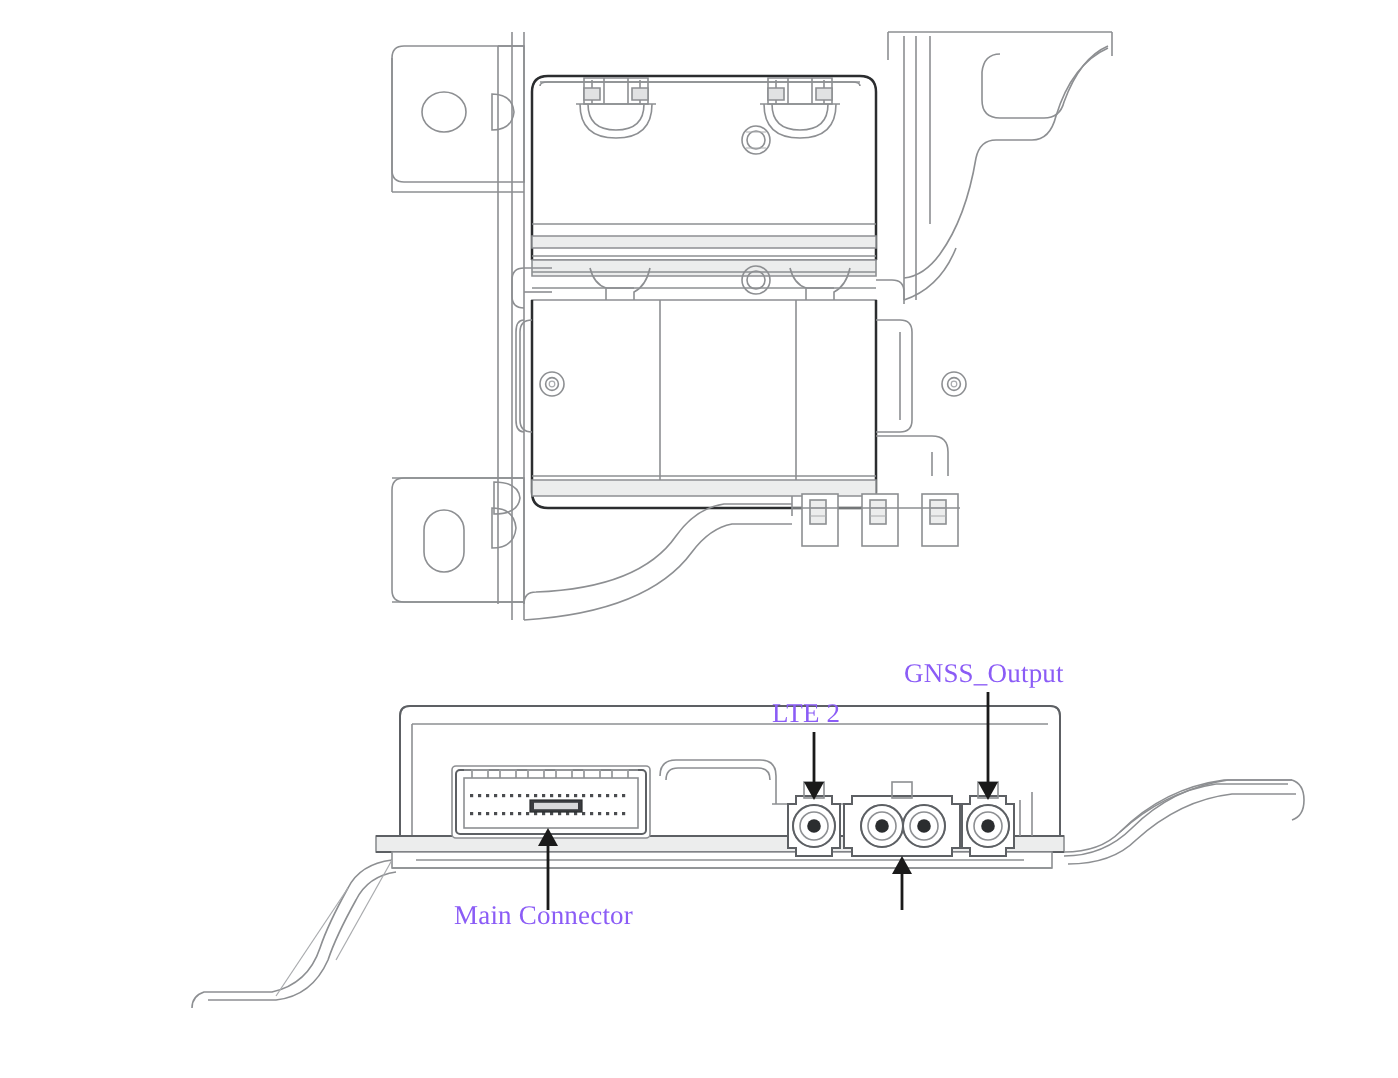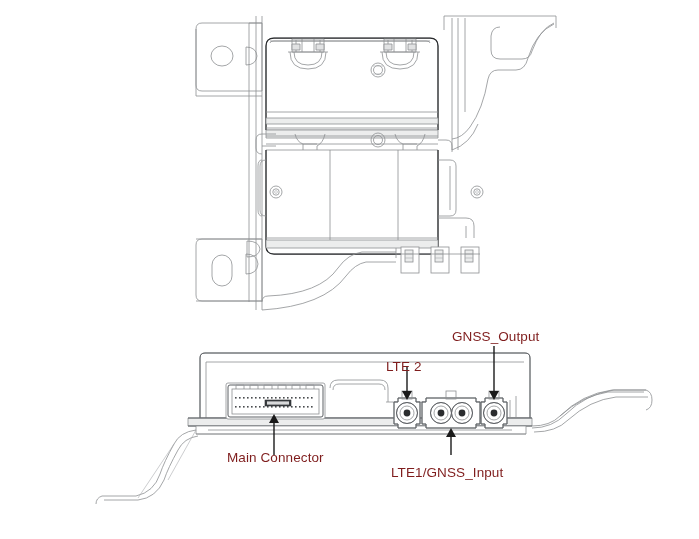--- a/index.html
+++ b/index.html
@@ -30,23 +30,23 @@
   .ln-d { fill: none; stroke: #5d6064; stroke-width: 1.0; }
   .ln-k { fill: none; stroke: #2b2d2f; stroke-width: 1.25; }
   .ln-t { fill: none; stroke: #a9abae; stroke-width: 0.6; }
   .fl-w { fill: #ffffff; stroke: #8d8f92; stroke-width: 0.8; }
   .fl-g { fill: #eceded; stroke: #8d8f92; stroke-width: 0.8; }
   .fl-g2{ fill: #e1e2e3; stroke: #8d8f92; stroke-width: 0.8; }
   .lead { fill: none; stroke: #1a1a1a; stroke-width: 1.4; }
   .arrowfill { fill: #1a1a1a; }
   .cap {
     position: absolute;
-    font-family: Liberation Sans, sans-serif;
+    font-family: Liberation Serif, serif;
     font-size: 13.5px;
-    color: #7f1d1d;
+    color: #8b5cf6;
     white-space: nowrap;
     letter-spacing: 0.1px;
     line-height: 1;
   }
 </style>
 </head>
 <body>
 
 <div id="stage">
 
@@ -381,21 +381,20 @@
       <path class="lead" d="M274 455 V422"></path>
       <path class="arrowfill" d="M274 414 l-5 9 h10 z"></path>
     </g>
 
     <g>
       <path class="lead" d="M451 455 V436"></path>
       <path class="arrowfill" d="M451 428 l-5 9 h10 z"></path>
     </g>
   </svg>
 
-  <div class="cap" style="left:386px; top:360px;">LTE 2</div>
+  <div class="cap" style="left:386px; top:350px;">LTE 2</div>
 
   <div class="cap" style="left:452px; top:330px;">GNSS_Output</div>
 
   <div class="cap" style="left:227px; top:451px;">Main Connector</div>
 
-  <div class="cap" style="left:391px; top:466px;">LTE1/GNSS_Input</div>
 
 </div>
 
 </body></html>

